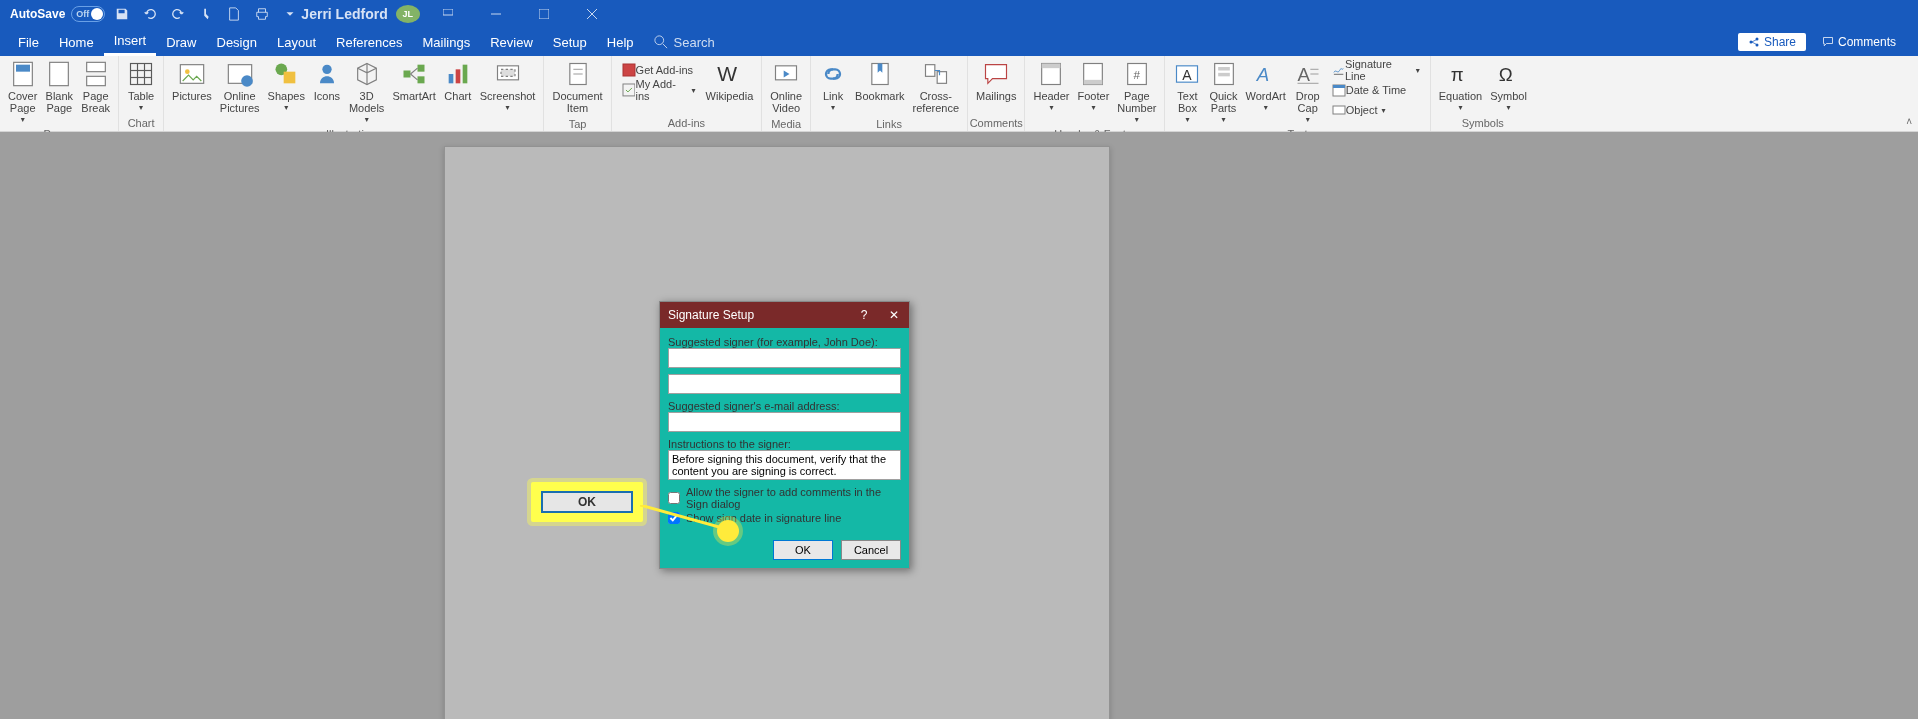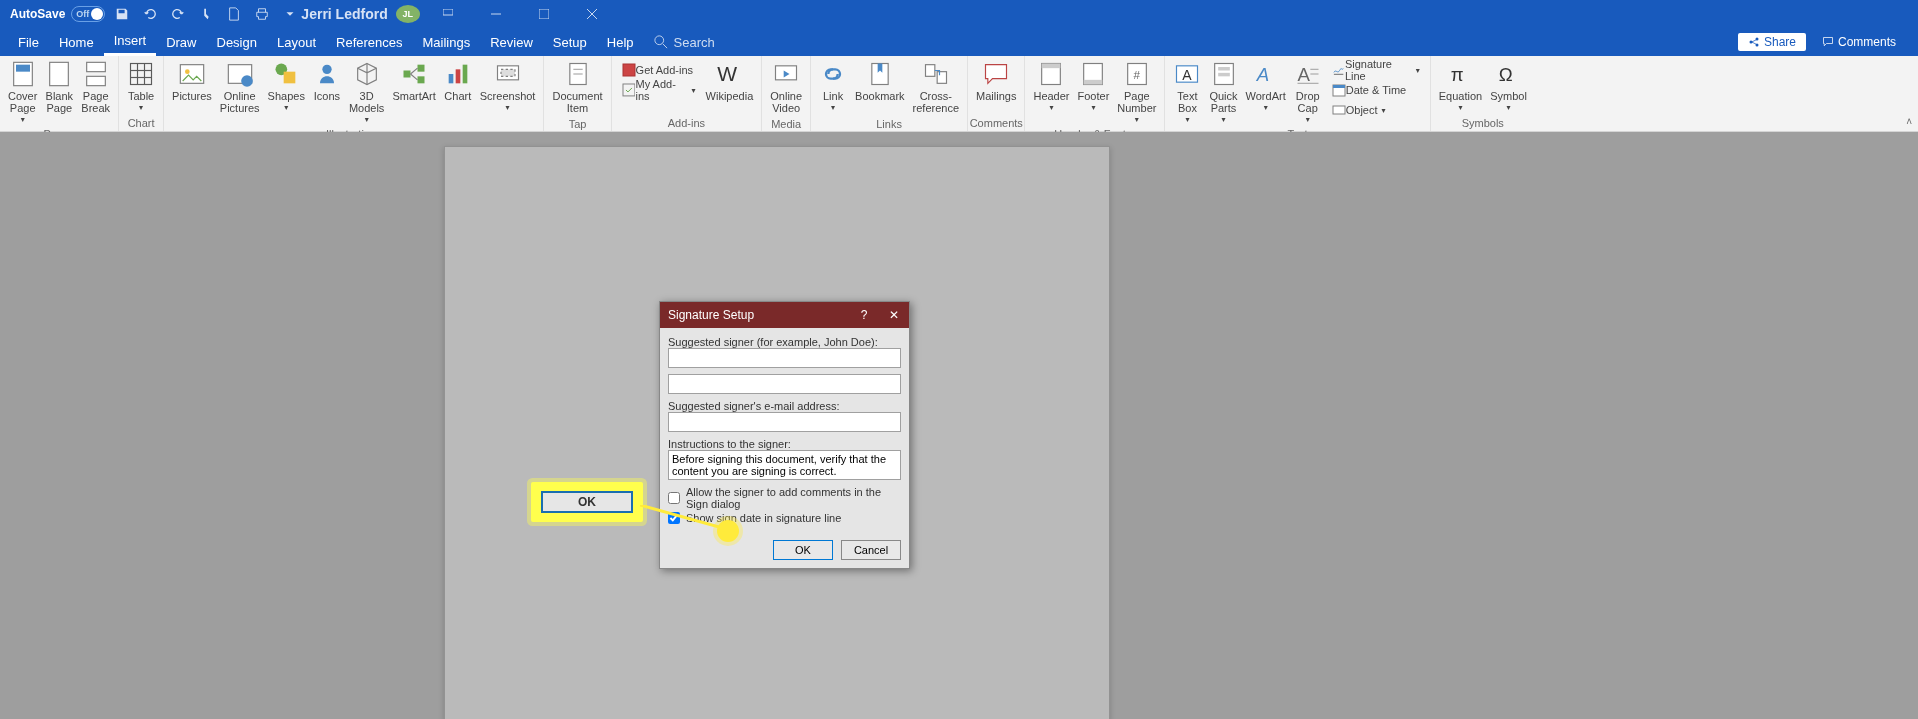--- a/index.html
+++ b/index.html
@@ -40,21 +40,21 @@
 .ribbon-small-btn { display: flex; align-items: center; font-size: 11px; color: #444; padding: 2px 6px; cursor: pointer; height: 20px; }
 .ribbon-small-btn .icon-box { width: 14px; height: 14px; }
 .ribbon-stack { display: flex; flex-direction: column; justify-content: flex-start; gap: 0; padding: 2px 0; }
 .collapse-btn { position: absolute; right: 6px; bottom: 4px; font-size: 10px; color: #666; cursor: pointer; }
 
 
 .doc-area { position: relative; height: calc(719px - 132px); background: #a8a8a8; }
 .page { position: absolute; left: 444px; top: 14px; width: 666px; height: 575px; background: #c9c9c9; border: 1px solid #9a9a9a; box-shadow: 0 2px 6px rgba(0,0,0,0.2); }
 
 
-.dialog { position: absolute; left: 659px; top: 169px; width: 251px; background: #e5e5e5; border: 1px solid #888; box-shadow: 2px 2px 8px rgba(0,0,0,0.4); }
+.dialog { position: absolute; left: 659px; top: 169px; width: 251px; background: #14b8a6; border: 1px solid #888; box-shadow: 2px 2px 8px rgba(0,0,0,0.4); }
 .dialog-titlebar { background: #7a2929; color: #fff; height: 26px; display: flex; align-items: center; padding-left: 8px; font-size: 12px; }
 .dialog-titlebar .title { flex: 1; }
 .dialog-titlebar .help, .dialog-titlebar .close { width: 30px; text-align: center; cursor: pointer; }
 .dialog-body { padding: 8px; font-size: 11px; color: #333; }
 .dialog-body label { display: block; margin-bottom: 0; font-size: 11px; }
 .dialog-body input[type=text] { width: 100%; height: 20px; border: 1px solid #a0a0a0; background: #fff; font-size: 11px; padding: 0 3px; margin-bottom: 6px; }
 .dialog-body textarea { width: 100%; height: 30px; border: 1px solid #a0a0a0; background: #fff; font-size: 11px; padding: 2px 3px; resize: none; margin-bottom: 4px; font-family: inherit; }
 .dialog-check { display: flex; align-items: center; gap: 6px; font-size: 11px; margin-bottom: 2px; }
 .dialog-check input { width: 12px; height: 12px; }
 .dialog-footer { display: flex; justify-content: flex-end; gap: 8px; padding: 6px 8px 8px; }

